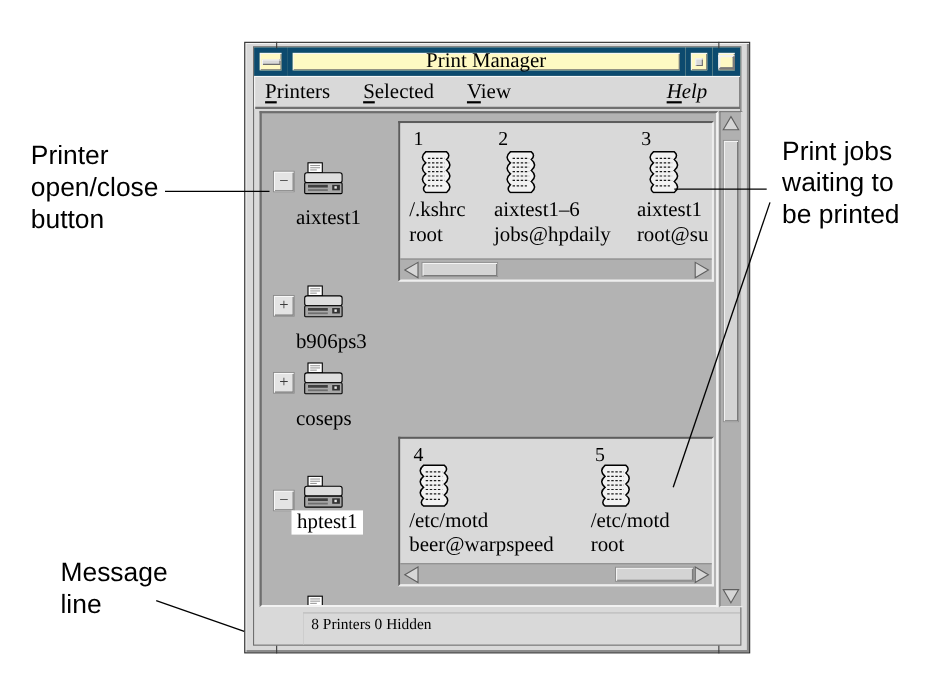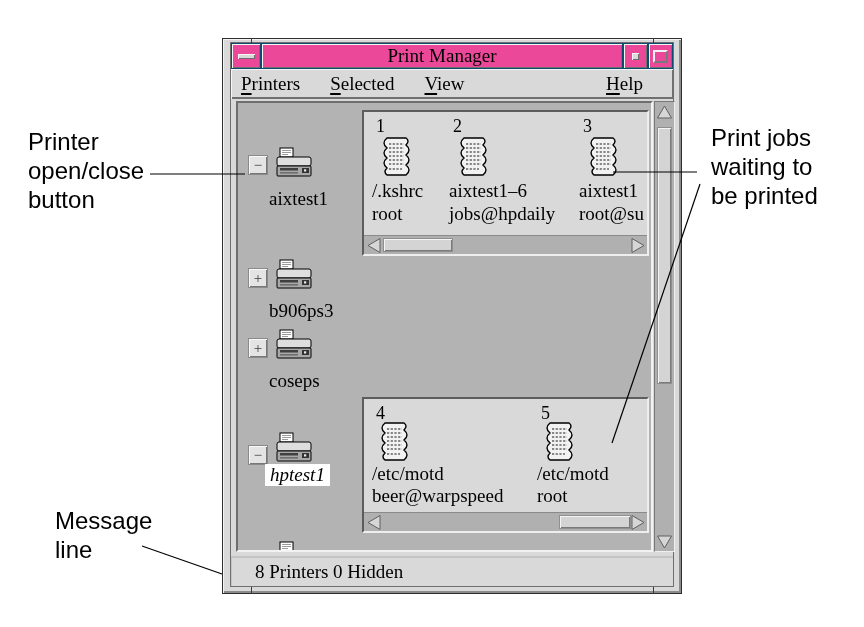--- a/index.html
+++ b/index.html
@@ -14,56 +14,56 @@
 
   
   .window { position:absolute; left:222px; top:38px; width:460px; height:556px;
             box-sizing:border-box; background:#d9d9d9; border:1px solid #2e2e2e;
             box-shadow: inset 1px 1px 0 #f4f4f4, inset -2px -2px 0 #8b8b8b;
             padding:3px 7px 6px 7px; z-index:5; }
   .win-inner { box-sizing:border-box; height:100%; display:flex; flex-direction:column;
                border:1px solid #6f6f6f; background:#d9d9d9; }
 
   .titlebar { display:flex; height:26px; flex:0 0 26px; }
-  .tb-seg { box-sizing:border-box; background:#ec4899; border:1px solid #0c4a6e;
+  .tb-seg { box-sizing:border-box; background:#fef9c3; border:5px solid #0c4a6e;
             box-shadow: inset 1px 1px 0 #f6f6f6, inset -1px -1px 0 #707070;
             display:flex; align-items:center; justify-content:center; }
   .tb-menu { width:30px; }
   .tb-title { flex:1; font-size:19px; }
   .tb-min { width:25px; }
   .tb-max { width:25px; }
   .glyph-bar { width:17px; height:5px; background:#d9d9d9;
                box-shadow: inset 1px 1px 0 #f6f6f6, inset -1px -1px 0 #6d6d6d; }
   .glyph-dot { width:7px; height:7px; background:#d9d9d9;
                box-shadow: inset 1px 1px 0 #f6f6f6, inset -1px -1px 0 #6d6d6d; }
   .glyph-box { width:15px; height:13px; box-sizing:border-box;
                border:2px solid #c3c3c3; border-top-color:#f2f2f2; border-left-color:#f2f2f2;
                border-right-color:#7a7a7a; border-bottom-color:#7a7a7a; }
 
   .menubar { flex:0 0 30px; display:flex; align-items:center; gap:30px;
              padding:0 30px 0 10px; font-size:19px;
              box-shadow: inset 1px 1px 0 #f6f6f6, inset -1px -2px 0 #707070; }
   .menu-item { cursor:default; }
-  .menu-help { margin-left:auto; }
+  .menu-help { margin-left:auto;font-style:italic; }
   .mn { text-decoration:underline; text-underline-offset:3px; text-decoration-thickness:1.5px; }
 
   .main { flex:1 1 auto; position:relative; }
 
   
   .viewport { position:absolute; left:5px; top:2px; width:417px; height:451px;
               box-sizing:border-box; border:2px solid;
               border-color:#6e6e6e #f2f2f2 #f2f2f2 #6e6e6e;
               background:#b3b3b3; overflow:hidden; }
   .toggle-btn { position:absolute; width:20px; height:20px; box-sizing:border-box;
                 background:#e4e4e4; border:1px solid #8a8a8a;
                 box-shadow: inset 1px 1px 0 #f8f8f8, inset -1px -1px 0 #777;
                 display:flex; align-items:center; justify-content:center;
                 font-size:15px; line-height:1; color:#3c3c3c; }
   .printer-label { position:absolute; font-size:19px; }
-  .printer-label.selected { background:#ffffff; padding:0 5px;font-style:italic; }
+  .printer-label.selected { background:#ffffff; padding:0 5px; }
   .icon-printer { position:absolute; width:38px; height:31px; }
   .icon-doc { position:absolute; width:34px; height:40px; }
 
   
   .jobpanel { position:absolute; box-sizing:border-box; width:287px;
               border:2px solid; border-color:#5d5d5d #eeeeee #eeeeee #5d5d5d;
               background:#d9d9d9; }
   .jobcanvas { position:absolute; left:0; top:0; right:0; bottom:19px;
                background:#d9d9d9; overflow:hidden; }
   .job { position:absolute; top:0; height:100%; }
@@ -75,22 +75,22 @@
              background:#b0b0b0; border-top:1px solid #8a8a8a; box-sizing:border-box; }
   .vscroll { position:absolute; left:423px; top:2px; width:21px; height:451px;
              box-sizing:border-box; background:#b0b0b0; border:1px solid;
              border-color:#777 #eee #eee #777; }
   .sb-btn { position:absolute; display:flex; align-items:center; justify-content:center; }
   .sb-thumb { position:absolute; background:#d4d4d4; box-sizing:border-box;
               border:1px solid #8f8f8f;
               box-shadow: inset 1px 1px 0 #f4f4f4, inset -1px -1px 0 #7a7a7a; }
   .tri { display:block; }
 
-  .statusbar { flex:0 0 30px; font-size:19px; padding:5px 8px 0 24px; box-sizing:border-box;
-               box-shadow: inset 1px 2px 0 #c4c4c4; }
+  .statusbar { flex:0 0 30px; font-size:14px; padding:5px 8px 0 8px; box-sizing:border-box;
+               box-shadow: inset 1px 2px 0 #c4c4c4; margin-left: 44px; }
 
   .notch { position:absolute; width:1px; background:#3a3a3a; z-index:6; }
 </style>
 </head>
 <body>
 
 <svg width="0" height="0" style="position:absolute">
   <defs>
     <g id="doc">
       <path d="M9,2 Q3,7 9,12 Q3,17 9,22 Q3,27 9,32 Q5,36 9,39 L28,39 Q34,34 28,29 Q34,24 28,19 Q34,14 28,9 Q32,5 28,2 Z" fill="#f2f2f2" stroke="#000" stroke-width="1.4"></path>

